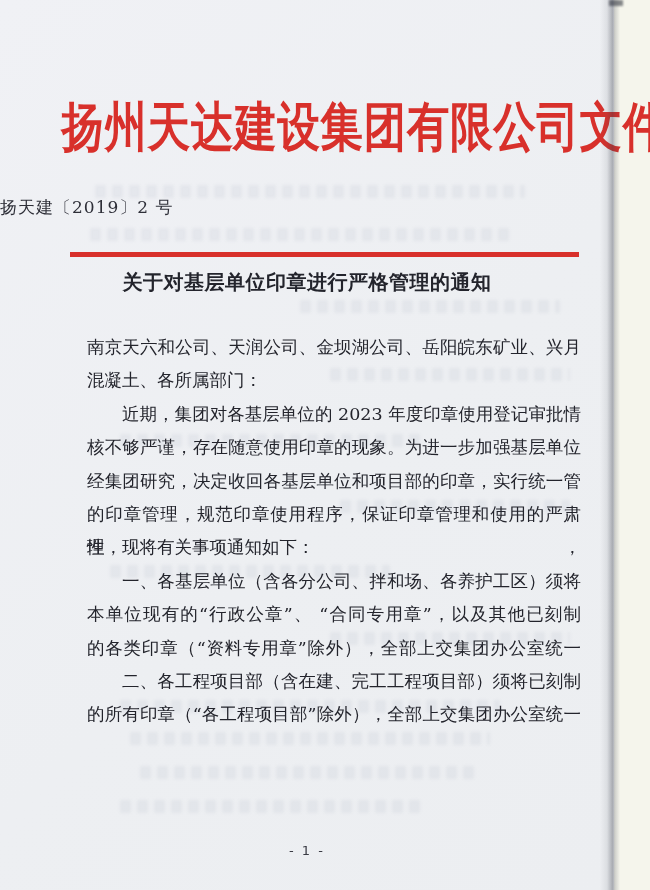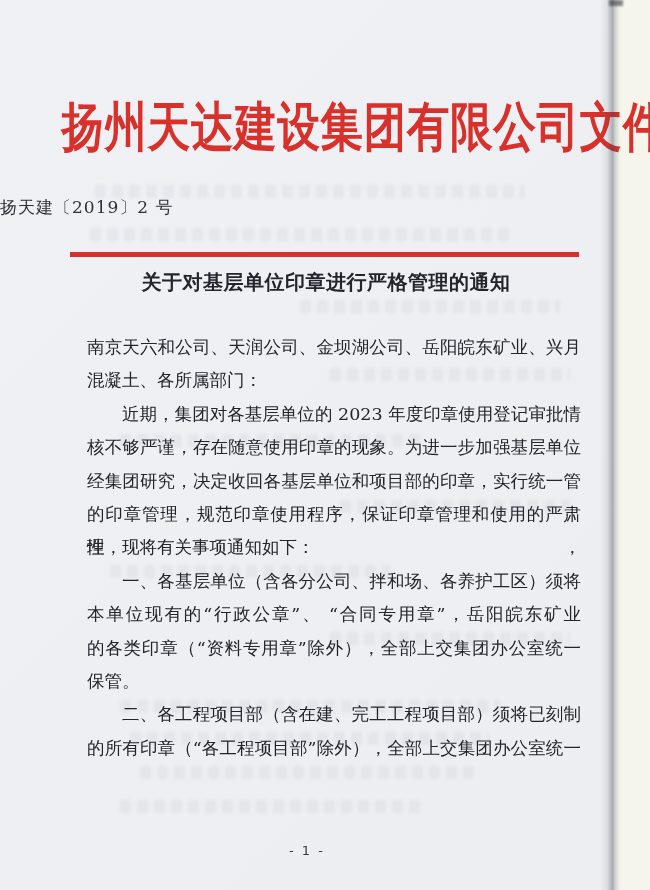--- a/index.html
+++ b/index.html
@@ -68,21 +68,20 @@
   .notice-title {
     position: absolute;
     left: 0; top: 269px;
     width: 614px;
     text-align: center;
     font-size: 20px;
     font-weight: 600;
     color: #23242c;
     letter-spacing: 0.5px;
     white-space: nowrap;
-    margin-left: 19px;
   }
   .body-block {
     position: absolute;
     left: 87px; top: 331px;
     width: 494px;
     font-size: 17.5px;
     color: #23242c;
   }
   .body-line {
     height: 33.4px;
@@ -146,23 +145,22 @@
 
   <div class="body-block" id="body-block">
       <div class="body-line fill">南京天六和公司、天润公司、金坝湖公司、岳阳皖东矿业、兴月</div>
       <div class="body-line">混凝土、各所属部门：</div>
       <div class="body-line fill indent">近期，集团对各基层单位的 2023 年度印章使用登记审批情</div>
       <div class="body-line fill">核不够严谨，存在随意使用印章的现象。为进一步加强基层单位</div>
       <div class="body-line fill">经集团研究，决定收回各基层单位和项目部的印章，实行统一管</div>
       <div class="body-line fill">的印章管理，规范印章使用程序，保证印章管理和使用的严肃性，</div>
       <div class="body-line">理，现将有关事项通知如下：</div>
       <div class="body-line fill indent">一、各基层单位（含各分公司、拌和场、各养护工区）须将</div>
-      <div class="body-line fill">本单位现有的“行政公章”、 “合同专用章”，岳阳皖东矿业</div>
+      <div class="body-line fill">本单位现有的“行政公章”、 “合同专用章”，以及其他已刻制</div>
       <div class="body-line fill">的各类印章（“资料专用章”除外），全部上交集团办公室统一</div>
-      <div class="body-line">保管。</div>
       <div class="body-line fill indent">二、各工程项目部（含在建、完工工程项目部）须将已刻制</div>
       <div class="body-line fill">的所有印章（“各工程项目部”除外），全部上交集团办公室统一</div>
     </div>
 
   <div class="page-number">- 1 -</div>
 
 </div>
 
 <div class="edge-shadow"></div>
 <div class="corner-notch"></div>

